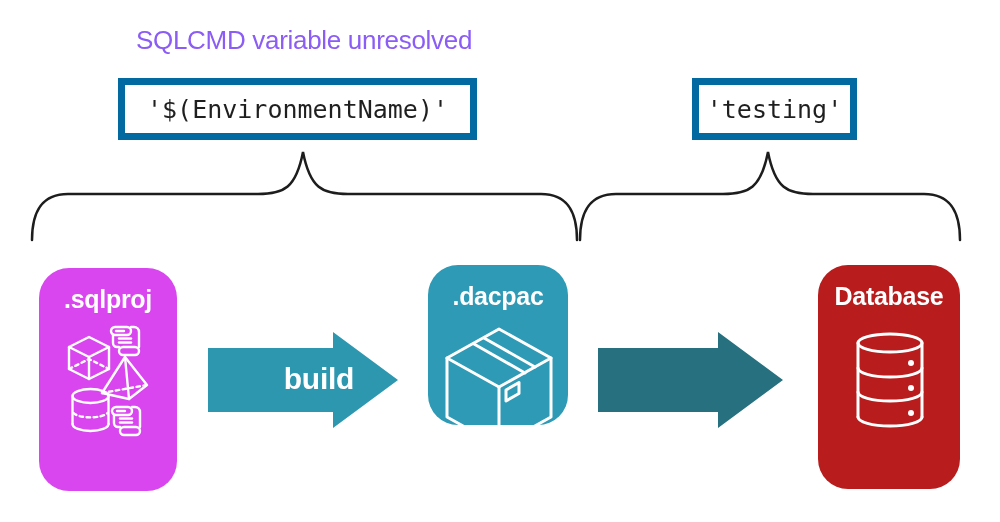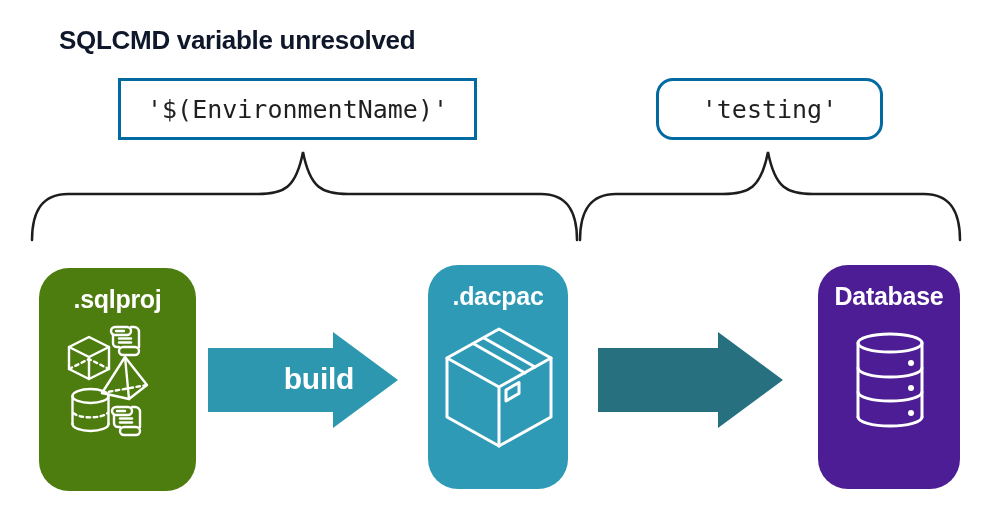--- a/index.html
+++ b/index.html
@@ -2,39 +2,39 @@
 <html><head>
 <meta charset="utf-8">
 <title>diagram</title>
 <style>
   html,body { margin:0; padding:0; background:#ffffff; }
   .canvas {
     position:relative; width:1000px; height:522px; background:#ffffff;
     font-family:"Liberation Sans", sans-serif; overflow:hidden;
   }
   .heading {
-    position:absolute; top:25px; font-weight:bold; font-size:26px;
-    color:#0f172a; text-align:left; letter-spacing:-0.3px; white-space:nowrap;
+    position:absolute; top:25px; font-weight:normal; font-size:26px;
+    color:#8b5cf6; text-align:center; letter-spacing:-0.3px; white-space:nowrap;
   }
   #heading-left  { left:59px;  width:490px; }
   #heading-right { left:600px; width:346px; }
   .code-box {
     position:absolute; top:78px; height:62px; box-sizing:border-box;
-    border:3px solid #0369a1; background:#ffffff;
+    border:7px solid #0369a1; background:#ffffff;
     display:flex; align-items:center; justify-content:center;
     font-family:"DejaVu Sans Mono", monospace; font-size:25px; color:#1f1f1f;
     white-space:nowrap;
   }
   #code-left  { left:118px; width:359px; }
-  #code-right { left:656px; width:227px;border-radius:17px; }
+  #code-right { left:692px; width:165px; }
   .braces { position:absolute; left:0; top:0; }
   .node { position:absolute; border-radius:30px; }
-  #node-sqlproj  { left:39px;  top:268px; width:138px; height:223px; background:#4d7c0f;padding-left:19px; }
-  #node-dacpac   { left:428px; top:265px; width:140px; height:224px; background:#2e9ab5; }
-  #node-database { left:818px; top:265px; width:142px; height:224px; background:#4c1d95; }
+  #node-sqlproj  { left:39px;  top:268px; width:138px; height:223px; background:#d946ef; }
+  #node-dacpac   { left:428px; top:265px; width:140px; height:160px; background:#2e9ab5; }
+  #node-database { left:818px; top:265px; width:142px; height:224px; background:#b91c1c; }
   .node-label {
     position:absolute; top:17px; left:0; width:100%; text-align:center;
     color:#ffffff; font-weight:bold; font-size:25px; letter-spacing:-0.3px;
   }
   .icon-svg { position:absolute; }
   .arrow { position:absolute; top:332px; height:96px; }
   #arrow-build  { left:208px; width:190px; }
   #arrow-deploy { left:598px; width:185px; }
   .arrow-label {
     position:absolute; top:50%; transform:translateY(-54%);

